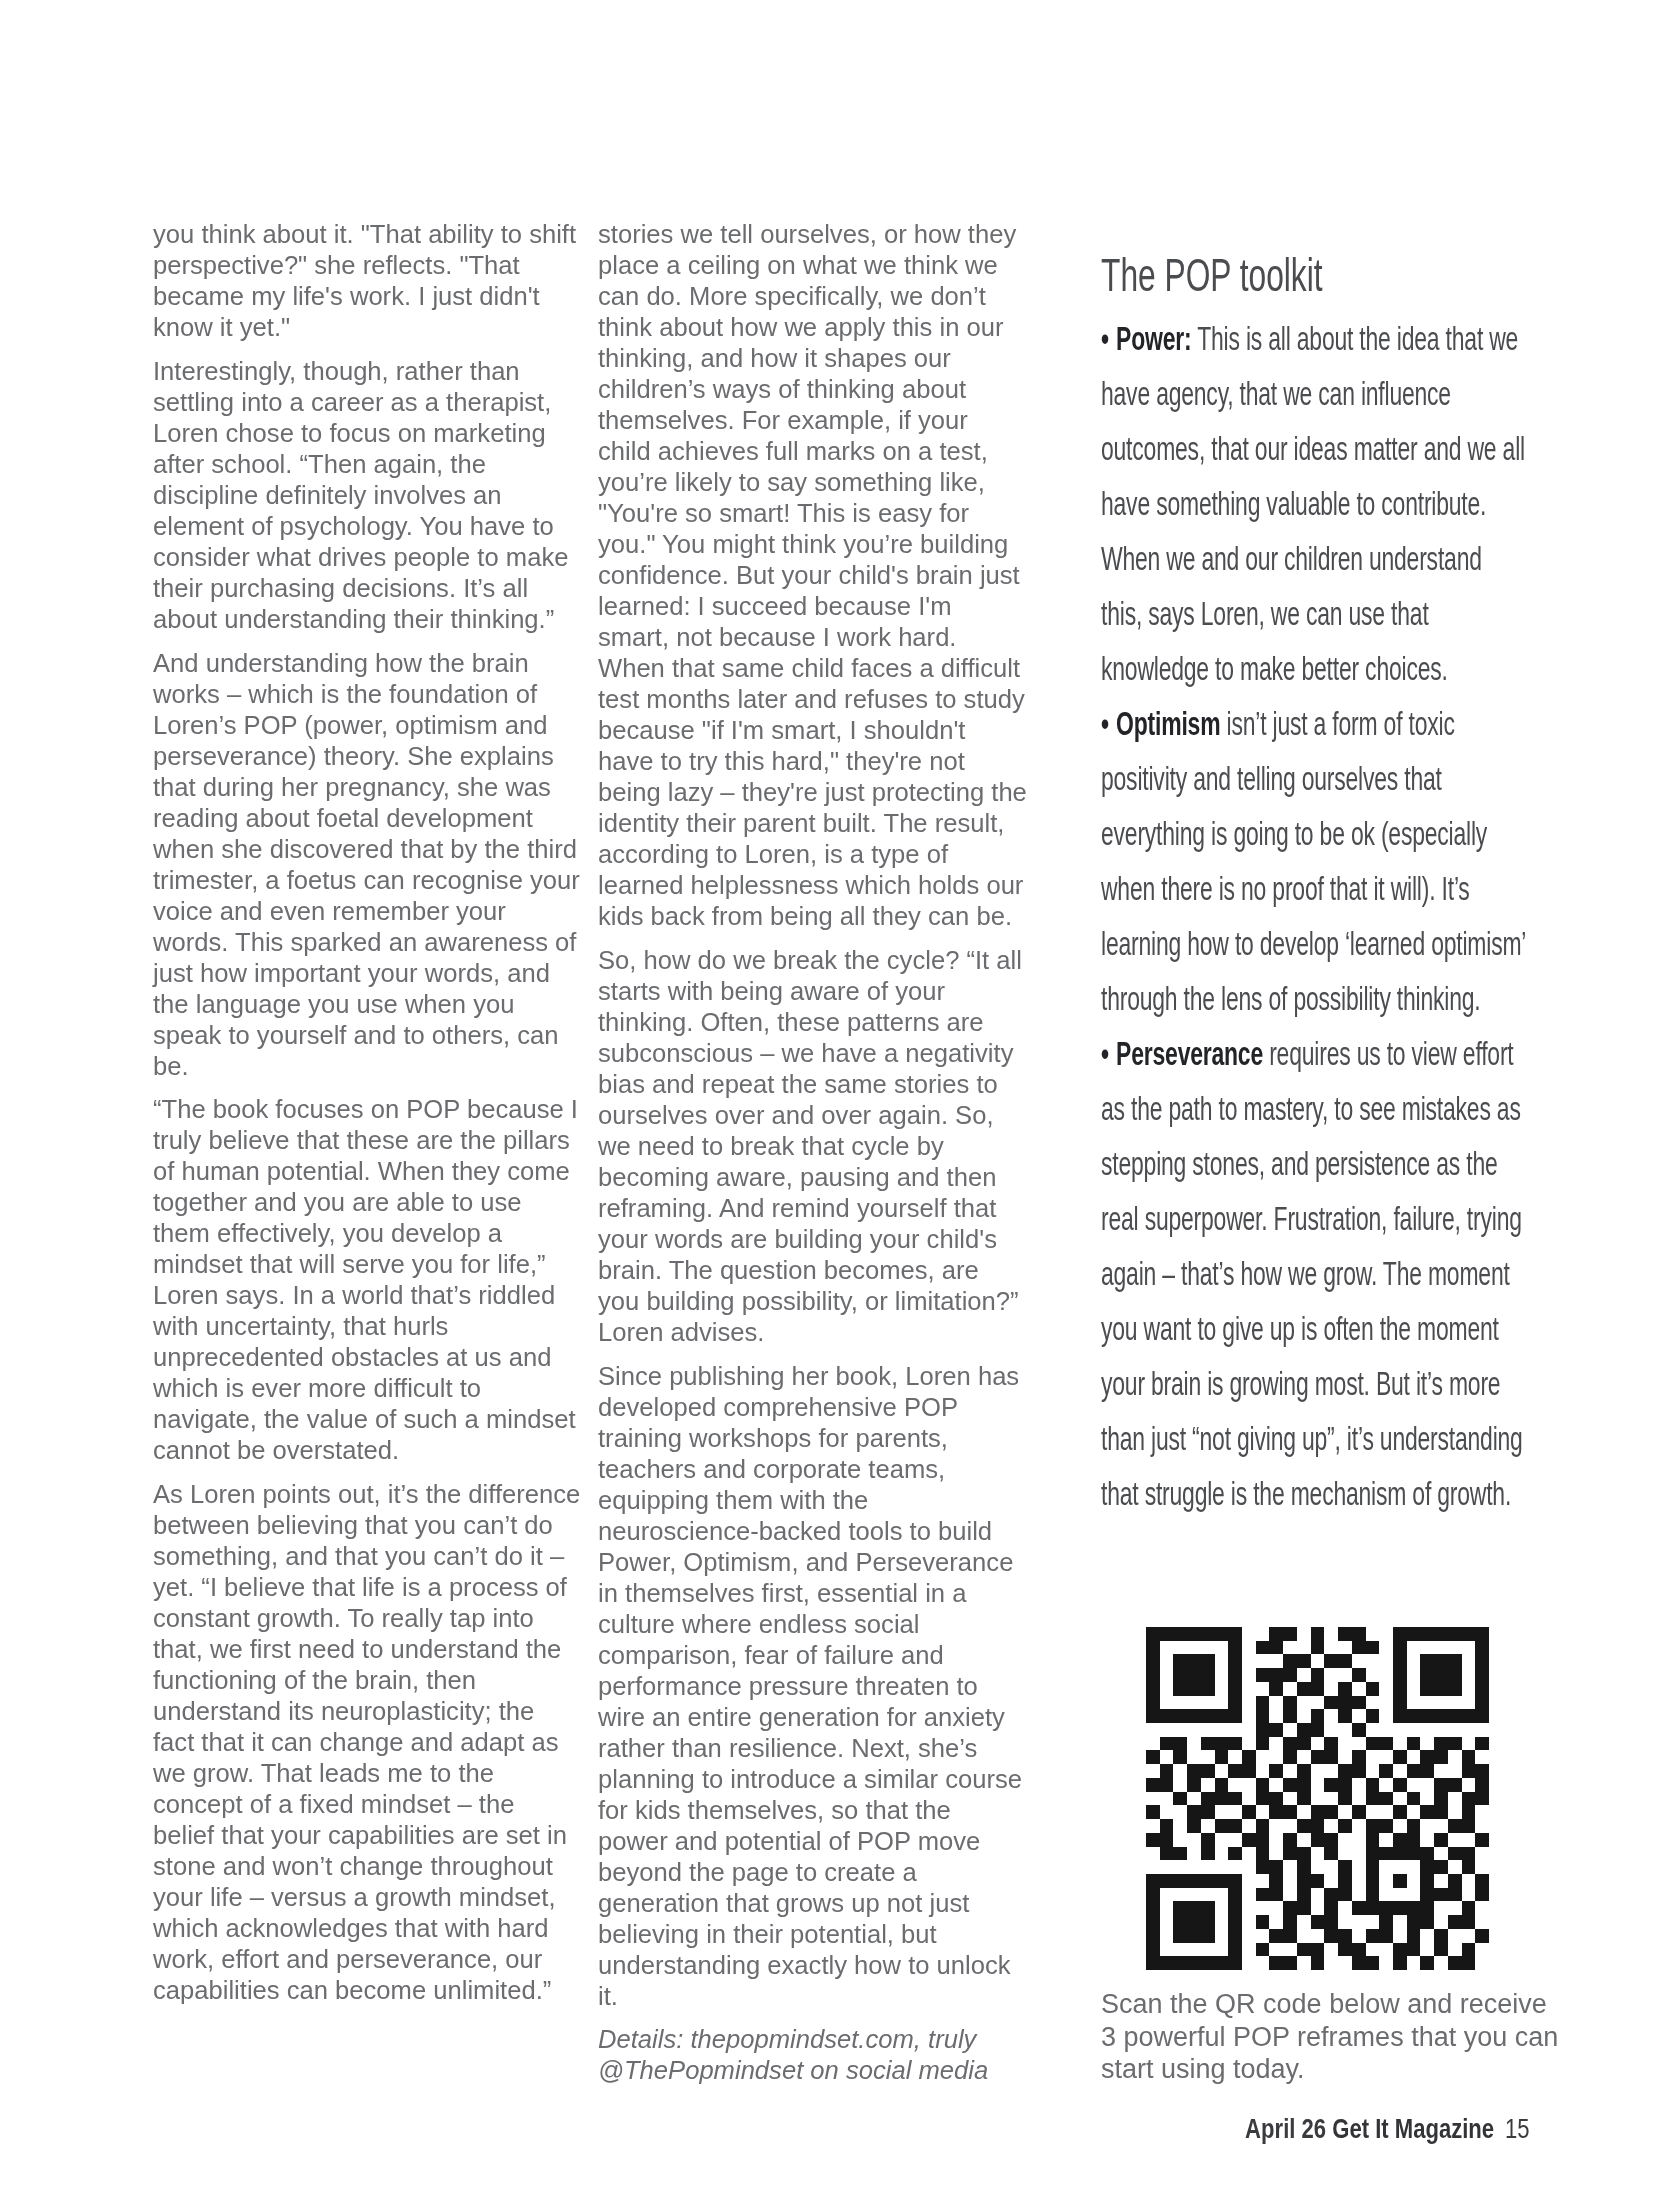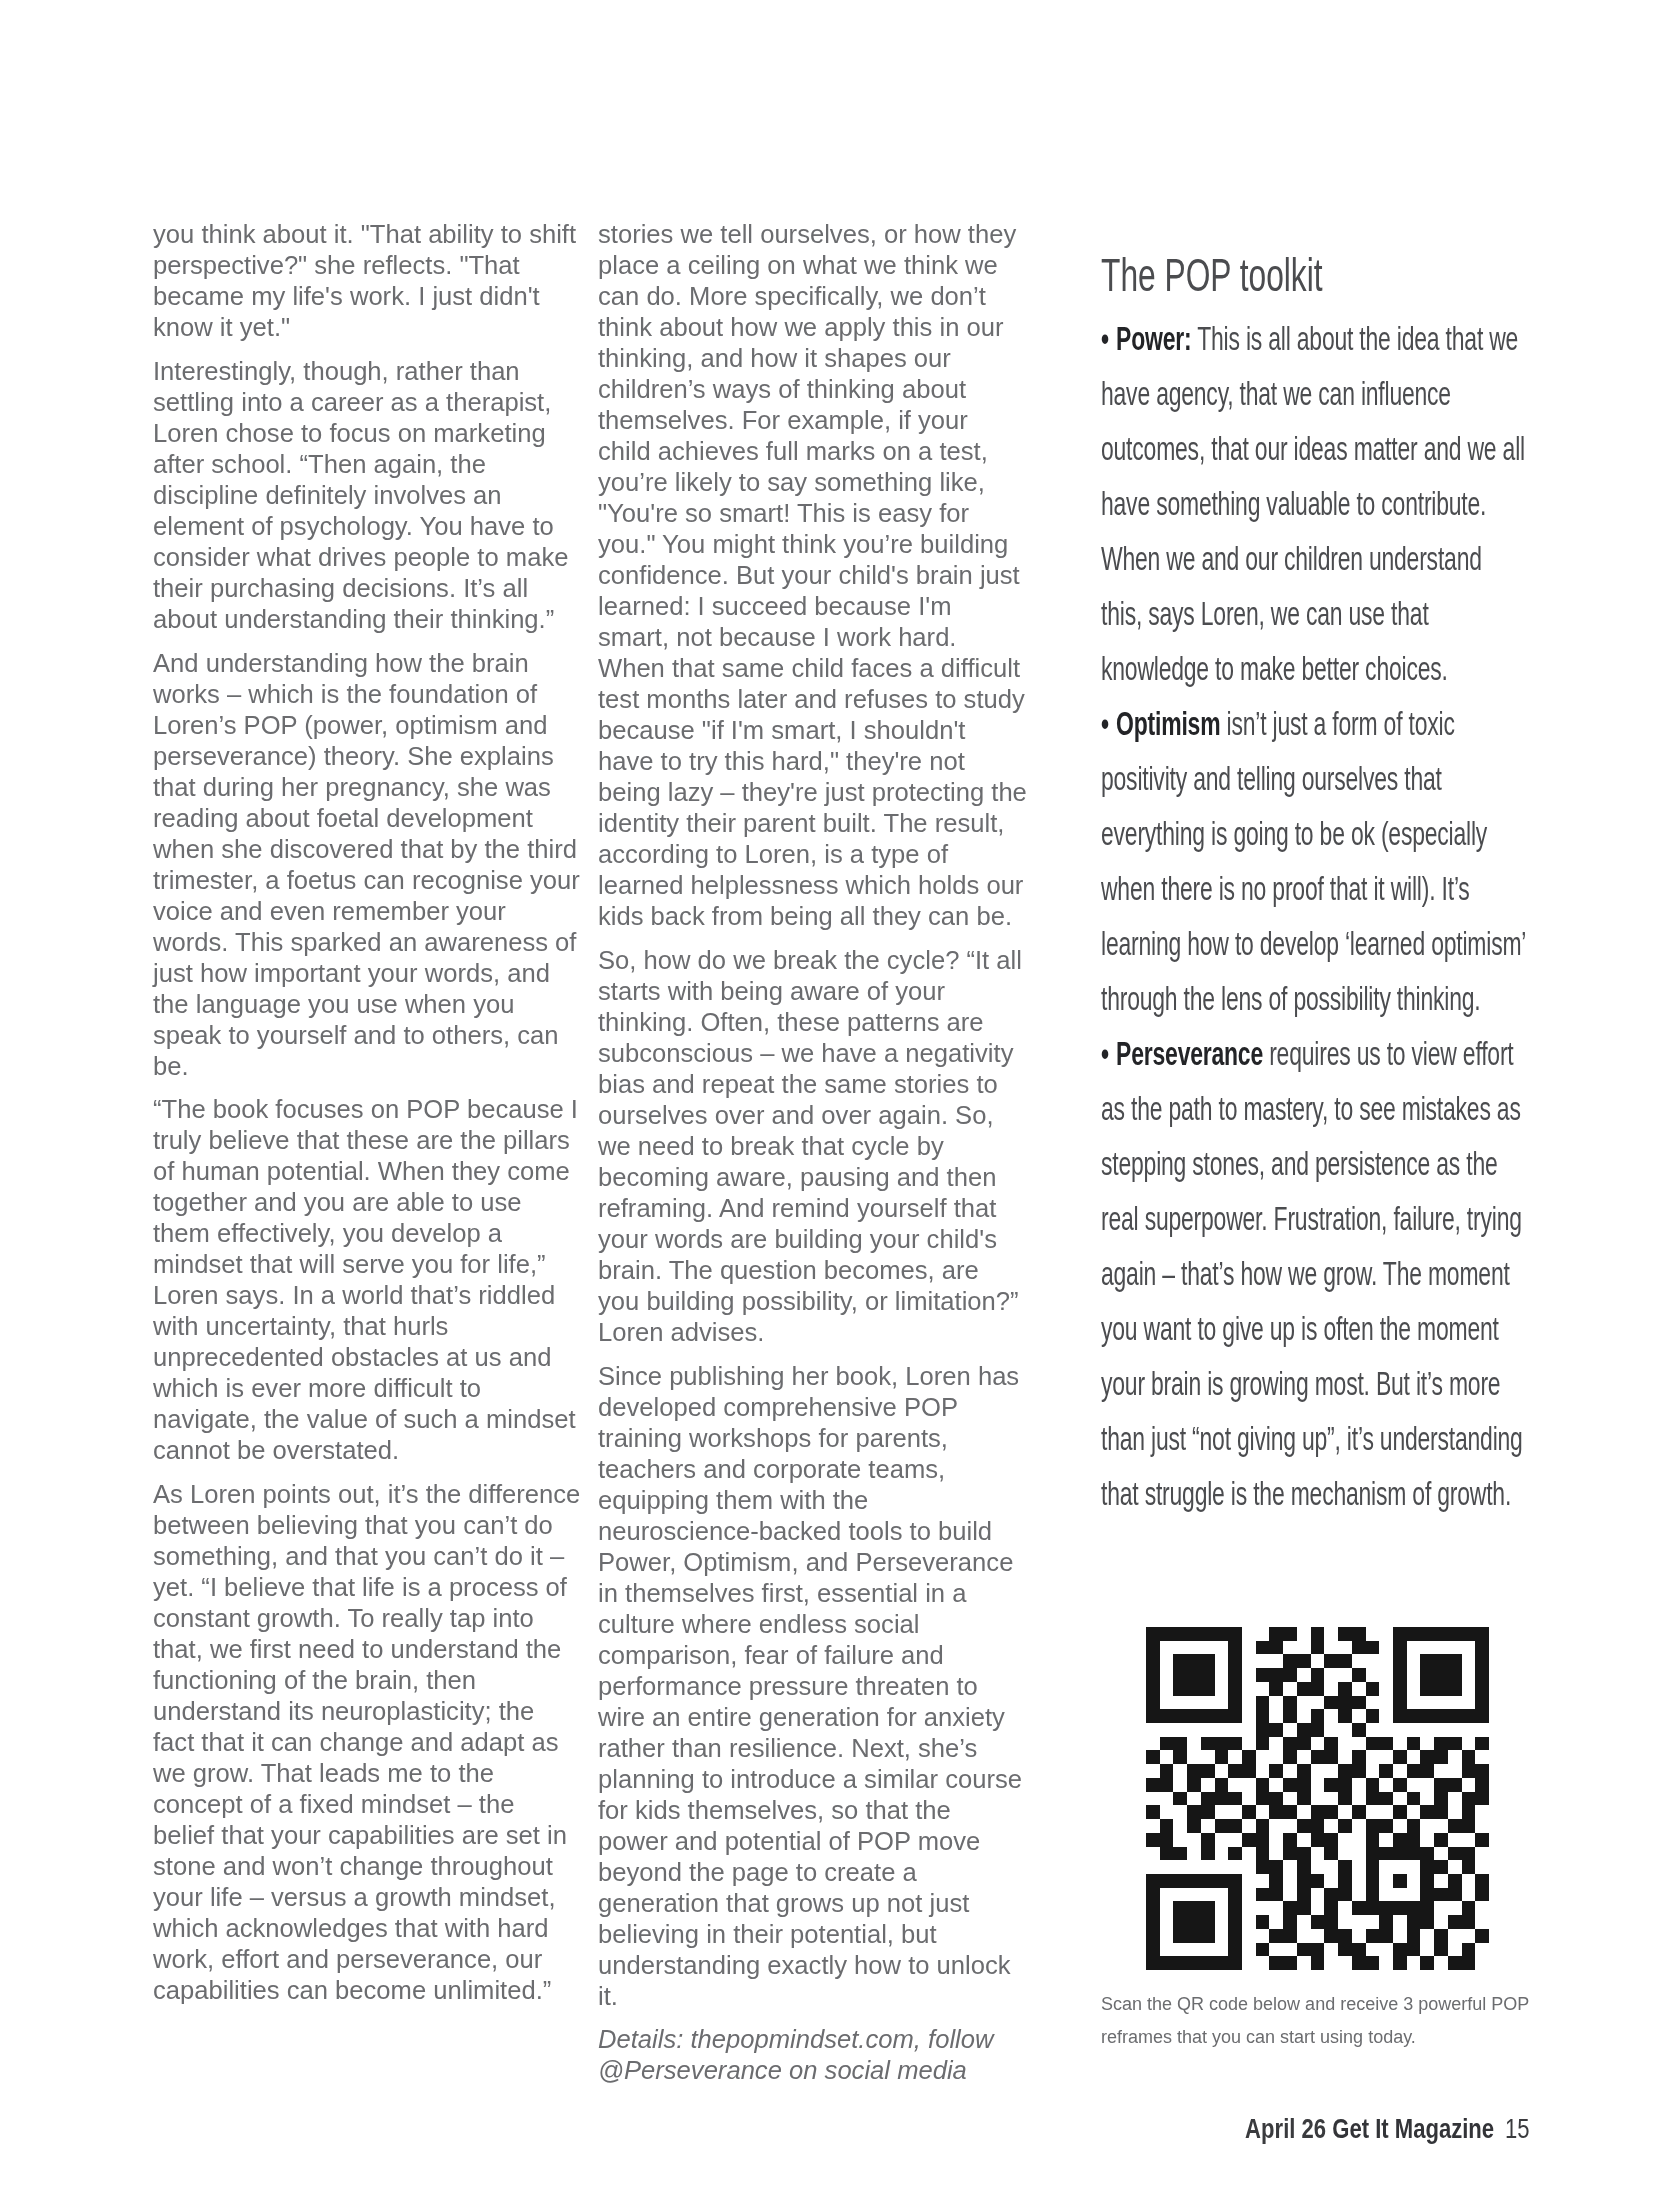--- a/index.html
+++ b/index.html
@@ -39,21 +39,21 @@
   .qr {
     position:absolute; left:1146px; top:1627px;
     width:343px; height:343px;
     display:grid;
   }
   .qr div { background:transparent; }
   .qr div.on { background:#161616; }
   
   .qr-caption {
     position:absolute; left:1101px; top:1988px; width:463px;
-    margin:0; font-size:18px; line-height:32.5px; color:#6b6c6f;
+    margin:0; font-size:27px; line-height:32.5px; color:#6b6c6f;
   }
   
   .footer {
     position:absolute; right:150px; top:2114px;
     font-size:27.6px; line-height:29.6px; color:#3a3b3e;
     transform:scaleX(0.8); transform-origin:right top;
     white-space:nowrap;
   }
   .footer .date { font-weight:600; color:#3a3b3e; }
   .footer .mag { font-weight:700; color:#333438; }
@@ -69,21 +69,21 @@
     <p>Interestingly, though, rather than settling into a career as a therapist, Loren chose to focus on marketing after school. “Then again, the discipline definitely involves an element of psychology. You have to consider what drives people to make their purchasing decisions. It’s all about understanding their thinking.”</p>
     <p>And understanding how the brain works – which is the foundation of Loren’s POP (power, optimism and perseverance) theory. She explains that during her pregnancy, she was reading about foetal development when she discovered that by the third trimester, a foetus can recognise your voice and even remember your words. This sparked an awareness of just how important your words, and the language you use when you speak to yourself and to others, can be.</p>
     <p>“The book focuses on POP because I truly believe that these are the pillars of human potential. When they come together and you are able to use them effectively, you develop a mindset that will serve you for life,” Loren says. In a world that’s riddled with uncertainty, that hurls unprecedented obstacles at us and which is ever more difficult to navigate, the value of such a mindset cannot be overstated.</p>
     <p>As Loren points out, it’s the difference between believing that you can’t do something, and that you can’t do it – yet. “I believe that life is a process of constant growth. To really tap into that, we first need to understand the functioning of the brain, then understand its neuroplasticity; the fact that it can change and adapt as we grow. That leads me to the concept of a fixed mindset – the belief that your capabilities are set in stone and won’t change throughout your life – versus a growth mindset, which acknowledges that with hard work, effort and perseverance, our capabilities can become unlimited.”</p>
   </section>
 
   <section class="col col2">
     <p>stories we tell ourselves, or how they place a ceiling on what we think we can do. More specifically, we don’t think about how we apply this in our thinking, and how it shapes our children’s ways of thinking about themselves. For example, if your child achieves full marks on a test, you’re likely to say something like, "You're so smart! This is easy for you." You might think you’re building confidence. But your child's brain just learned: I succeed because I'm smart, not because I work hard. When that same child faces a difficult test months later and refuses to study because "if I'm smart, I shouldn't have to try this hard," they're not being lazy – they're just protecting the identity their parent built. The result, according to Loren, is a type of learned helplessness which holds our kids back from being all they can be.</p>
     <p>So, how do we break the cycle? “It all starts with being aware of your thinking. Often, these patterns are subconscious – we have a negativity bias and repeat the same stories to ourselves over and over again. So, we need to break that cycle by becoming aware, pausing and then reframing. And remind yourself that your words are building your child's brain. The question becomes, are you building possibility, or limitation?” Loren advises.</p>
     <p>Since publishing her book, Loren has developed comprehensive POP training workshops for parents, teachers and corporate teams, equipping them with the neuroscience-backed tools to build Power, Optimism, and Perseverance in themselves first, essential in a culture where endless social comparison, fear of failure and performance pressure threaten to wire an entire generation for anxiety rather than resilience. Next, she’s planning to introduce a similar course for kids themselves, so that the power and potential of POP move beyond the page to create a generation that grows up not just believing in their potential, but understanding exactly how to unlock it.</p>
-    <p class="details">Details: thepopmindset.com, follow @Perseverance on social media</p>
+    <p class="details">Details: thepopmindset.com, truly @ThePopmindset on social media</p>
   </section>
 
   <aside class="sidebar">
     <h2>The POP toolkit</h2>
     <p><span class="dot">•</span><b>Power:</b><span> This is all about the idea that we have agency, that we can influence outcomes, that our ideas matter and we all have something valuable to contribute. When we and our children understand this, says Loren, we can use that knowledge to make better choices.</span></p>
     <p><span class="dot">•</span><b>Optimism</b><span> isn’t just a form of toxic positivity and telling ourselves that everything is going to be ok (especially when there is no proof that it will). It’s learning how to develop ‘learned optimism’ through the lens of possibility thinking.</span></p>
     <p><span class="dot">•</span><b>Perseverance</b><span> requires us to view effort as the path to mastery, to see mistakes as stepping stones, and persistence as the real superpower. Frustration, failure, trying again – that’s how we grow. The moment you want to give up is often the moment your brain is growing most. But it’s more than just “not giving up”, it’s understanding that struggle is the mechanism of growth.</span></p>
   </aside>
 
   <div class="qr" id="qr" style="grid-template-columns: repeat(25, 1fr); grid-template-rows: repeat(25, 1fr);">

